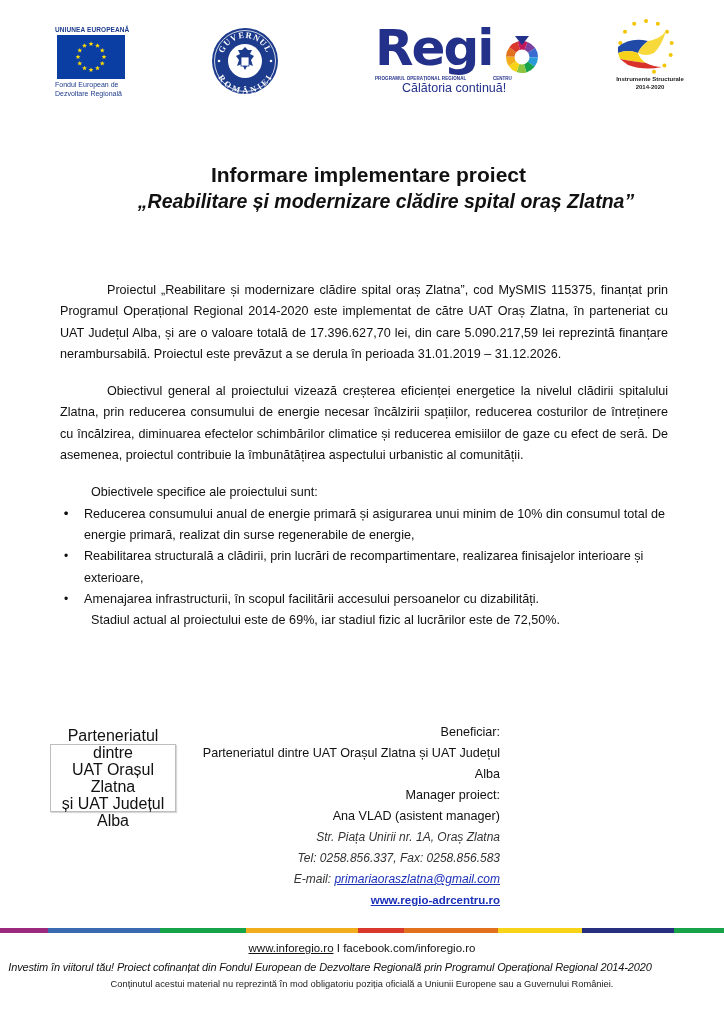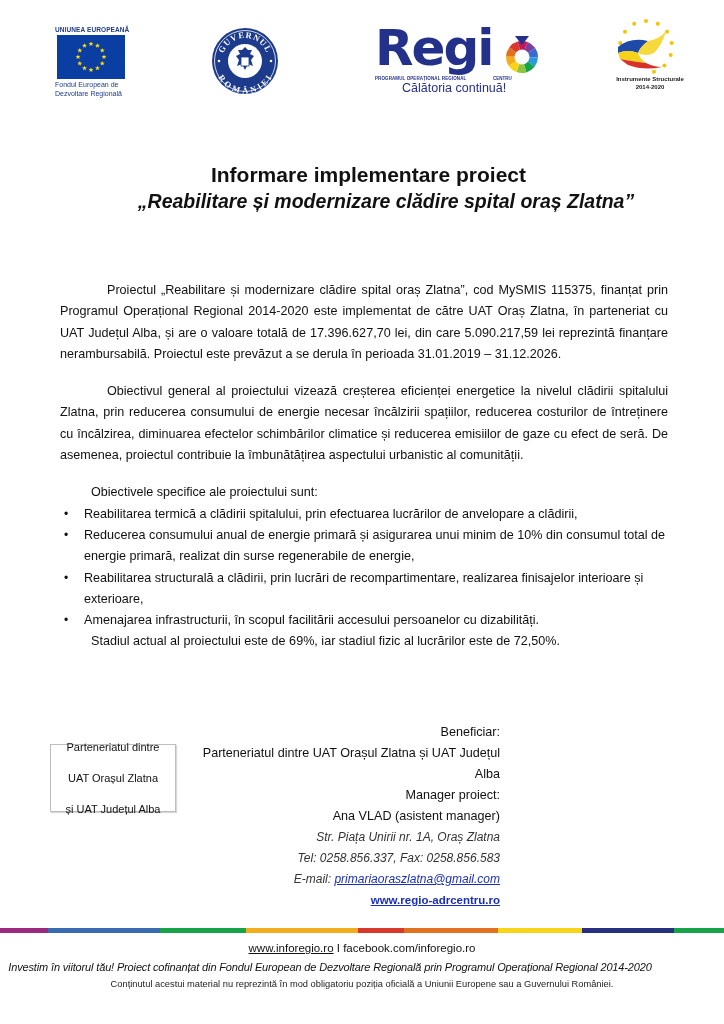--- a/index.html
+++ b/index.html
@@ -31,21 +31,21 @@
 
   
   .body { position: absolute; left: 44px; top: 264px; width: 640px; font-family: "Liberation Sans Narrow", "Liberation Sans", sans-serif; font-size: 12.6px; line-height: 21.3px; color: #111; }
   .para { margin: 16px; text-align: justify; text-indent: 47px; }
   .para-plain { margin: 0; padding-left: 47px; }
   .bullets { margin: 0; padding: 0; list-style: none; }
   .bullets li { position: relative; padding-left: 40px; text-align: left; }
   .bullet-dot { position: absolute; left: 20px; top: 0; font-size: 12px; }
 
   
-  .partner-box { position: absolute; left: 50px; top: 744px; width: 124px; height: 66px; border: 1px solid #bdbdbd; box-shadow: 1px 1px 1px #d8d8d8; font-size: 11px; line-height: 17px; text-align: center; color: #111; display: flex; flex-direction: column; justify-content: center; gap: 14px; }
+  .partner-box { position: absolute; left: 50px; top: 744px; width: 124px; height: 66px; border: 1px solid #bdbdbd; box-shadow: 1px 1px 1px #d8d8d8; font-size: 16px; line-height: 17px; text-align: center; color: #111; display: flex; flex-direction: column; justify-content: center; }
   .contact { position: absolute; left: 180px; top: 722px; width: 320px; text-align: right; font-size: 12.6px; line-height: 21px; color: #111; }
   .contact .it { font-style: italic; color: #333; font-size: 12px; }
   .contact a { color: #1a2fb8; text-decoration: underline; }
   .contact .url { color: #1a2fb8; font-weight: bold; text-decoration: underline; font-size: 11.5px; }
 
   
   .colorbar { position: absolute; left: 0; top: 928px; width: 724px; height: 5px; display: flex; }
   .colorbar div { height: 100%; }
   .footer-links { position: absolute; left: 0; width: 724px; top: 942px; text-align: center; font-size: 11.5px; color: #111; }
   .footer-links .lnk { text-decoration: underline; color: #111; }
@@ -151,21 +151,21 @@
 </div>
 
 <div class="title">Informare implementare proiect</div>
 <div class="subtitle">„Reabilitare și modernizare clădire spital oraș Zlatna”</div>
 
 <div class="body">
   <p class="para">Proiectul „Reabilitare și modernizare clădire spital oraș Zlatna”, cod MySMIS 115375, finanțat prin Programul Operațional Regional 2014-2020 este implementat de către UAT Oraș Zlatna, în parteneriat cu UAT Județul Alba, și are o valoare totală de 17.396.627,70 lei, din care 5.090.217,59 lei reprezintă finanțare nerambursabilă. Proiectul este prevăzut a se derula în perioada 31.01.2019 – 31.12.2026.</p>
   <p class="para">Obiectivul general al proiectului vizează creșterea eficienței energetice la nivelul clădirii spitalului Zlatna, prin reducerea consumului de energie necesar încălzirii spațiilor, reducerea costurilor de întreținere cu încălzirea, diminuarea efectelor schimbărilor climatice și reducerea emisiilor de gaze cu efect de seră. De asemenea, proiectul contribuie la îmbunătățirea aspectului urbanistic al comunității.</p>
   <p class="para-plain">Obiectivele specifice ale proiectului sunt:</p>
   <ul class="bullets">
-    <li><span class="bullet-dot">•</span><span>Reabilitarea termică a clădirii spitalului, prin efectuarea lucrărilor de anvelopare a clădirii,</span></li>
+    <li><span class="bullet-dot">•</span></li>
     <li><span class="bullet-dot">•</span><span>Reducerea consumului anual de energie primară și asigurarea unui minim de 10% din consumul total de energie primară, realizat din surse regenerabile de energie,</span></li>
     <li><span class="bullet-dot">•</span><span>Reabilitarea structurală a clădirii, prin lucrări de recompartimentare, realizarea finisajelor interioare și exterioare,</span></li>
     <li><span class="bullet-dot">•</span><span>Amenajarea infrastructurii, în scopul facilitării accesului persoanelor cu dizabilități.</span></li>
   </ul>
   <p class="para-plain">Stadiul actual al proiectului este de 69%, iar stadiul fizic al lucrărilor este de 72,50%.</p>
 </div>
 
 <div class="partner-box">
   <div>Parteneriatul dintre</div>
   <div>UAT Orașul Zlatna</div>

